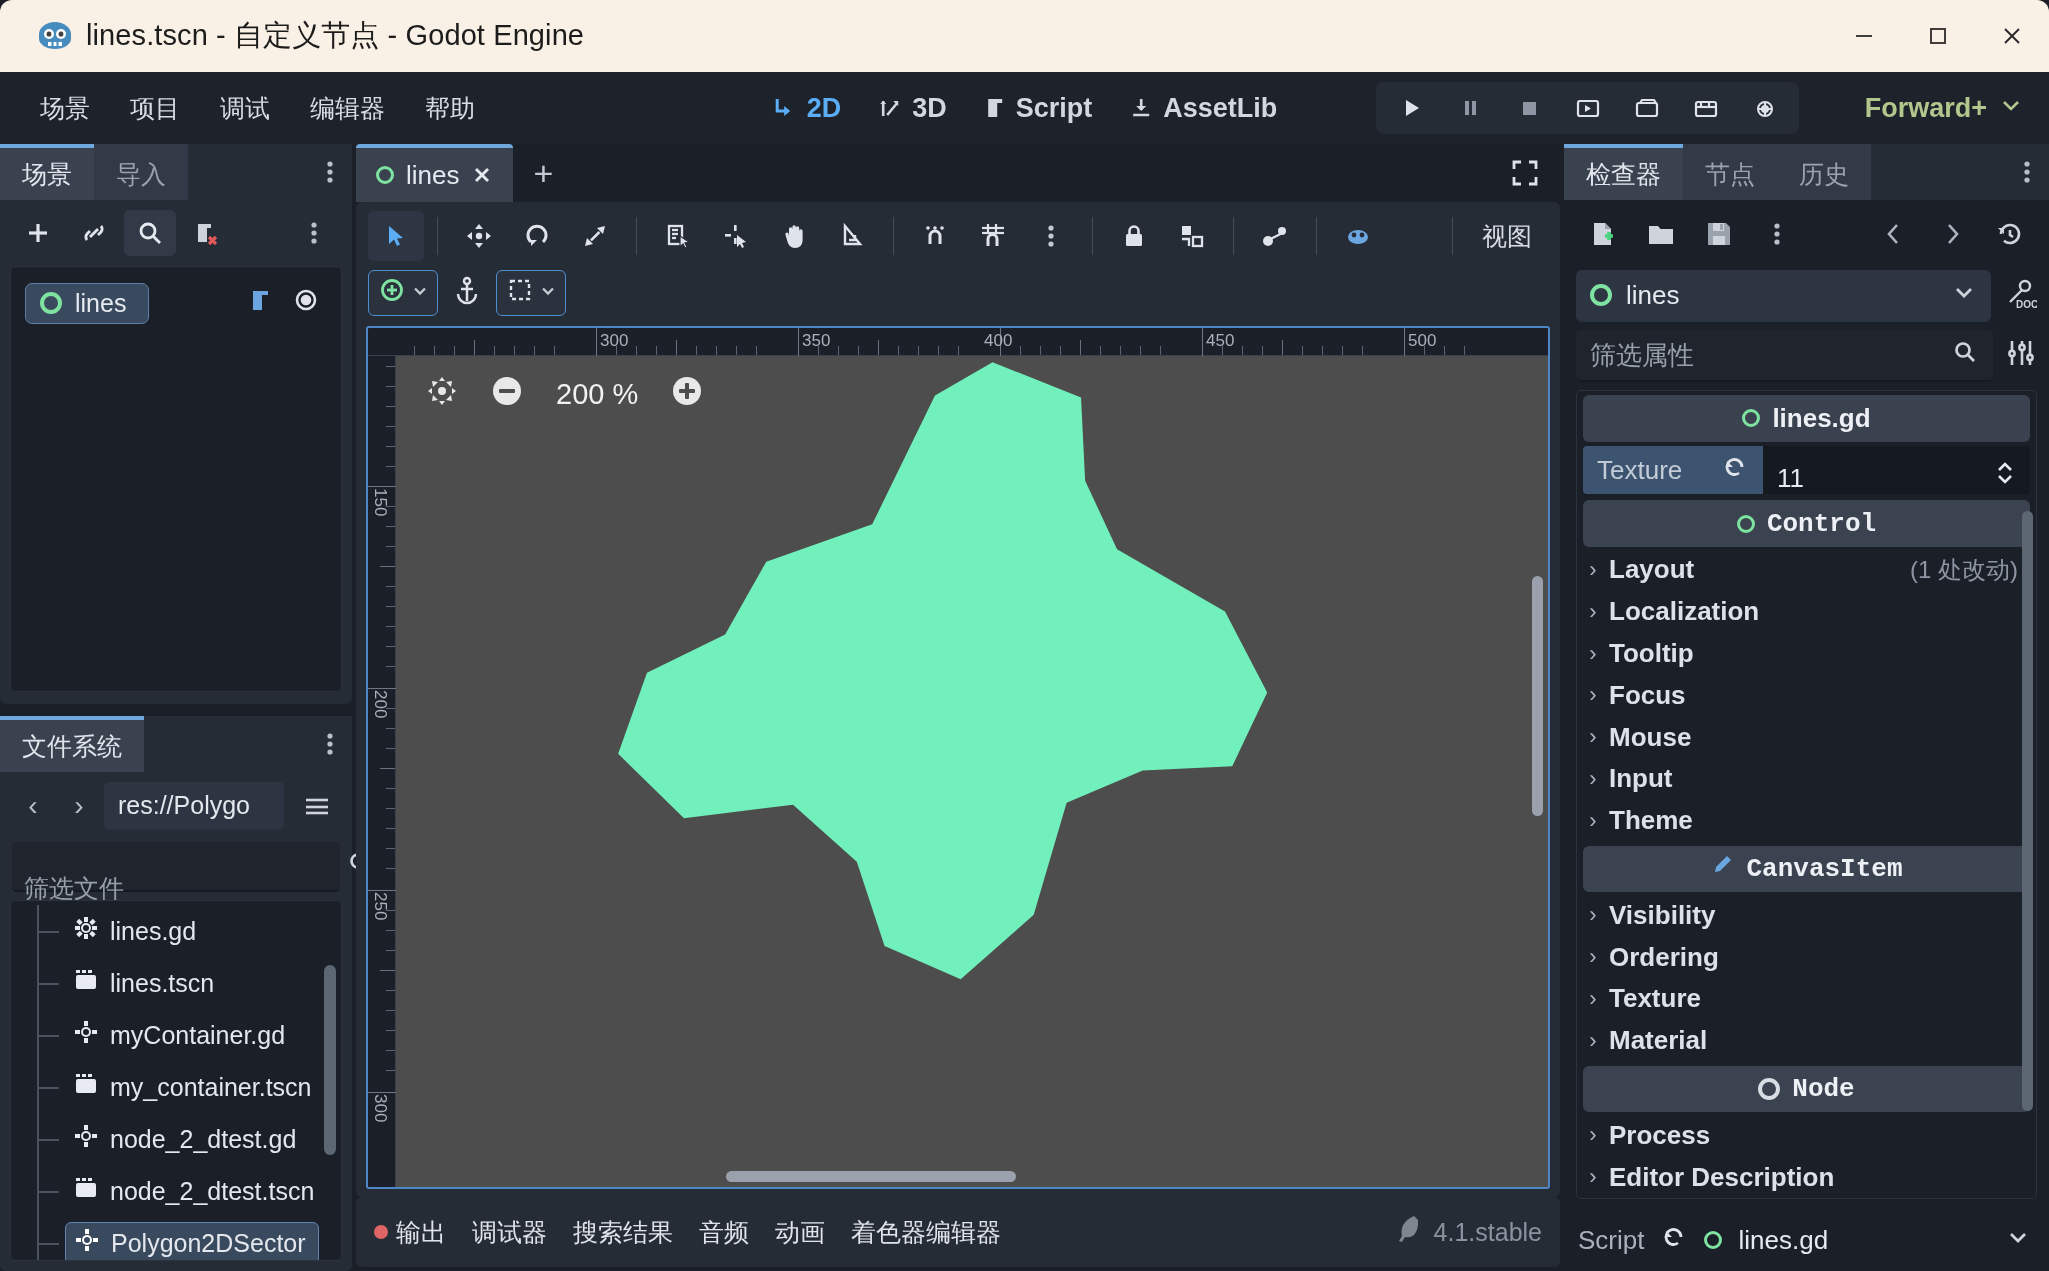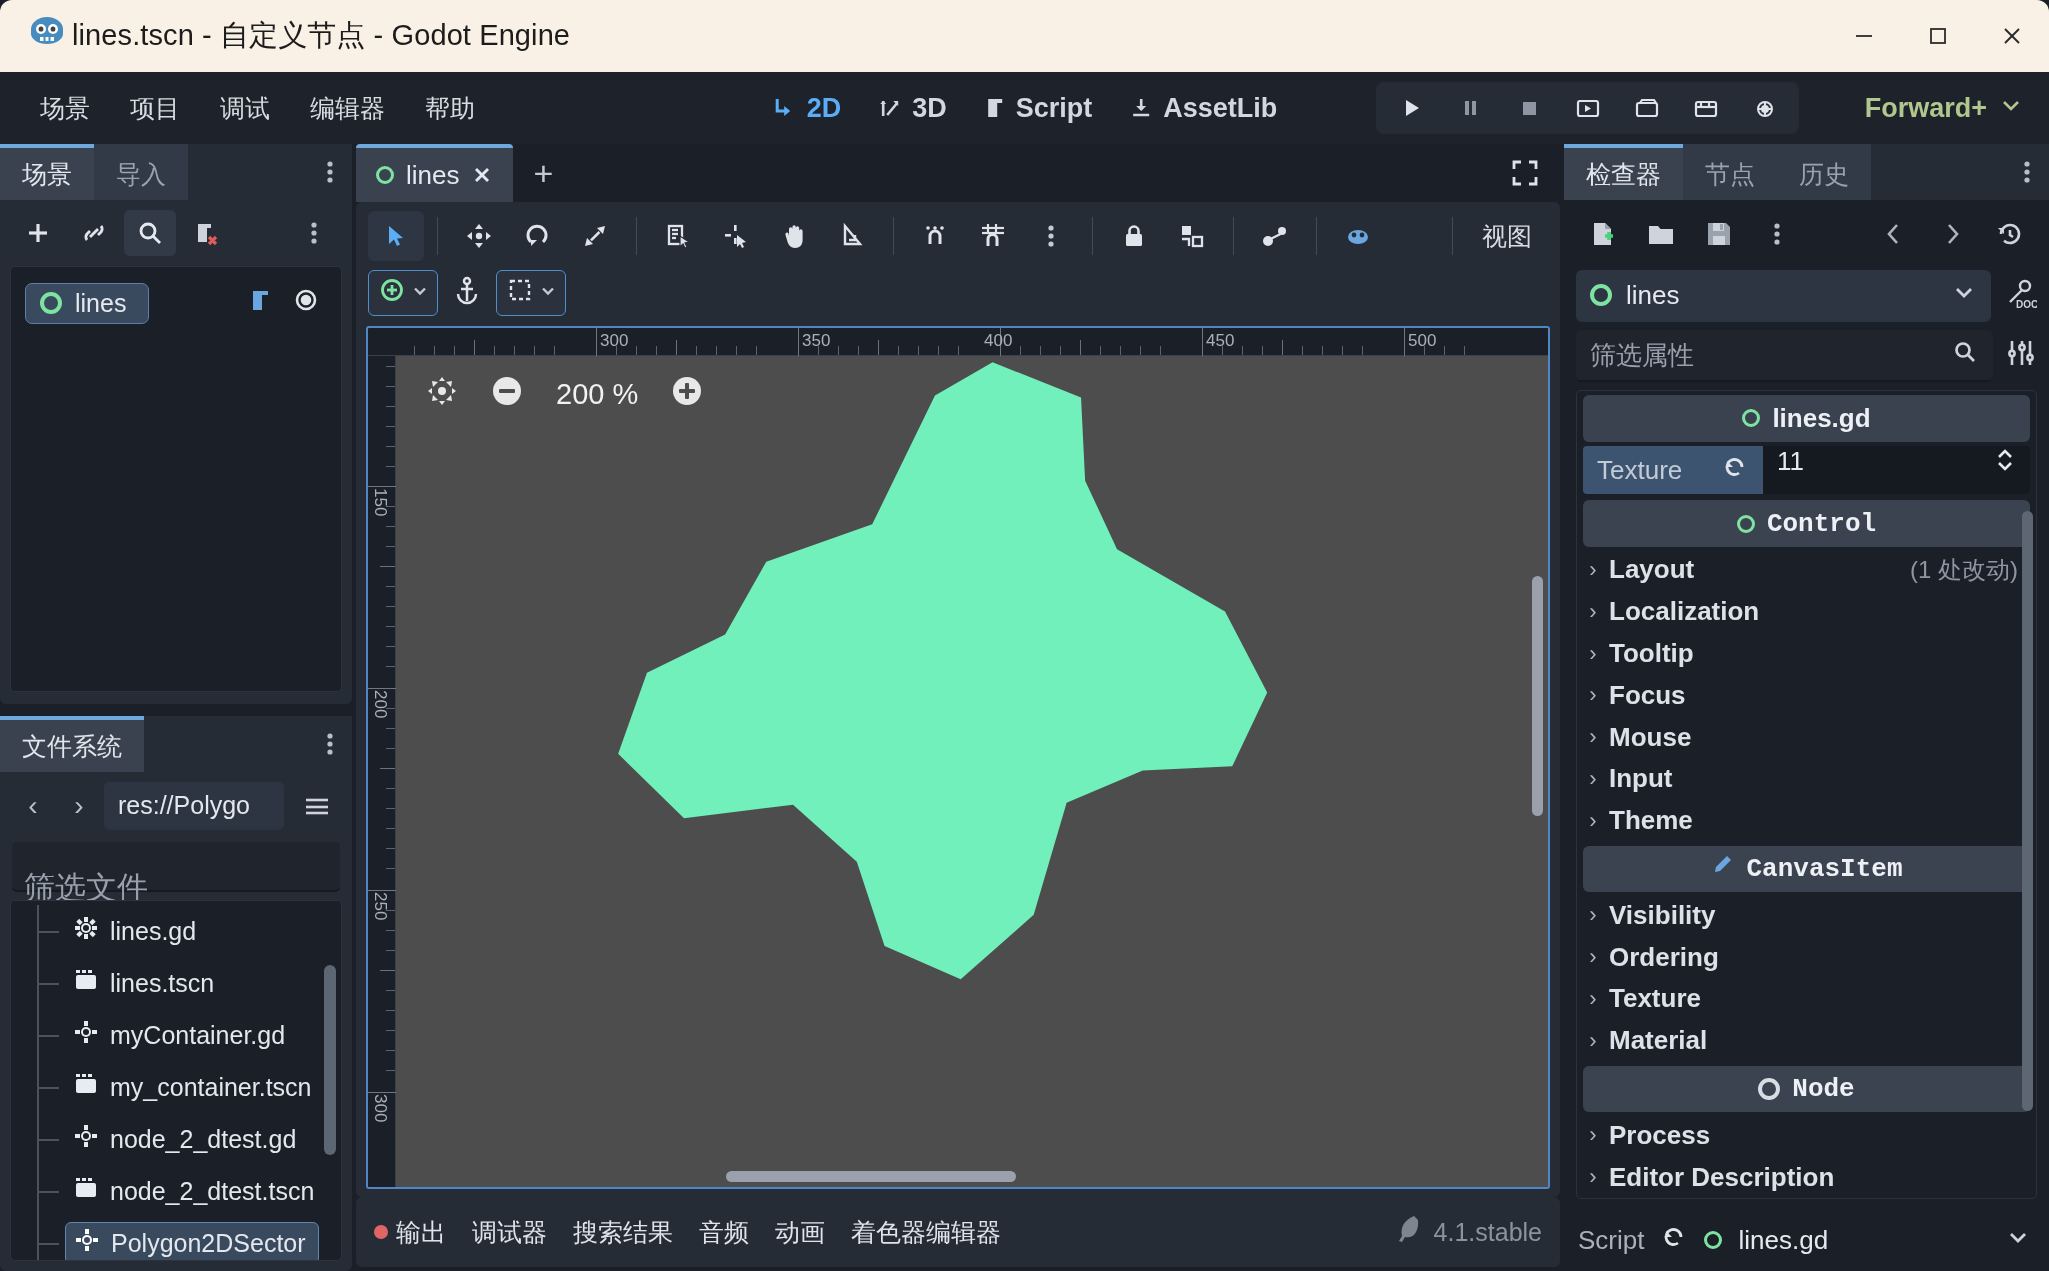--- a/index.html
+++ b/index.html
@@ -10,21 +10,21 @@
     -webkit-font-smoothing:antialiased;
   }
   .app{ width:2049px; height:1271px; display:flex; flex-direction:column; background:#1b2028; }
 
   
   .titlebar{
     height:72px; background:#faf1e6; color:#1b1b1b;
     display:flex; align-items:center; flex:0 0 72px;
     border-radius:12px 12px 0 0; position:relative;
   }
-  .title-left{ display:flex; align-items:flex-start; gap:8px; padding-left:30px; }
+  .title-left{ display:flex; align-items:center; gap:14px; padding-left:38px; }
   .godot-logo{ width:34px;height:30px; position:relative; }
   .title-text{ font-size:29px; color:#1c1c1c; letter-spacing:.1px; }
   .win-btns{ margin-left:auto; display:flex; align-items:center; height:100%; }
   .win-btn{ width:74px; height:100%; display:flex; align-items:center; justify-content:center; color:#2b2b2b; }
   .win-btn svg{ display:block; }
 
   
   .menubar{
     height:72px; flex:0 0 72px; background:#1e232b;
     display:flex; align-items:center; position:relative;
@@ -79,21 +79,21 @@
     flex:1; background:#2e3542; border-radius:5px; height:48px; display:flex; align-items:center;
     padding:0 14px; font-size:25px; color:#e4e8ee; overflow:hidden; white-space:nowrap;
     border-bottom:2px solid #2a3440;
   }
   .fs-layoutbtn{ width:46px; height:46px; display:flex;align-items:center;justify-content:center; margin-left:6px; }
   .filterbox{
     margin:6px 12px 8px; background:#1f242d; border-radius:5px; height:50px;
     display:flex; align-items:center; padding:0 12px; border-bottom:2px solid #151a21;
   }
   .filterbox input{
-    flex:1; background:transparent; border:0; outline:none; color:#cdd3db; font-size:31px;
+    flex:1; background:transparent; border:0; outline:none; color:#cdd3db; font-size:25px;
     font-family:inherit;
     margin-top:44px;
   }
   .filterbox input::placeholder{ color:#98a0ac; }
   .filelist{
     flex:1; background:#1b2028; margin:0 10px 10px; border-radius:5px; border:1px solid #2c333d;
     padding:4px 0; position:relative; overflow:hidden;
   }
   .frow{ display:flex; align-items:center; height:52px; padding-left:20px; gap:10px; position:relative; white-space:nowrap; }
   .frow .guide{ position:absolute; left:26px; top:0; bottom:0; width:2px; background:#4a525e; }
@@ -177,21 +177,21 @@
   .proplist{ flex:1; margin:0 12px 10px; background:#1b2028; border-radius:5px; border:1px solid #2c333d; overflow:hidden; position:relative; display:flex; flex-direction:column; }
   .cat-hdr{
     display:flex; align-items:center; justify-content:center; gap:12px; height:48px;
     background:#3a4250; margin:4px 6px 2px; border-radius:6px;
     font-size:26px; font-weight:bold; color:#edf0f4;
   }
   .cat-hdr.sub{ background:#3b4350;font-family:Liberation Mono, monospace; }
   .prop-row{ display:flex; align-items:stretch; height:50px; margin:2px 6px; border-radius:4px; overflow:hidden; }
   .prop-row .lbl{ width:180px; background:#3d5471; display:flex; align-items:center; padding:0 14px; font-size:26px; color:#c3cbd6; }
   .prop-row .lbl .rev{ margin-left:auto; }
-  .prop-row .val{ flex:1; background:#151a21; display:flex; align-items:flex-start; padding:0 14px; font-size:26px; color:#e6eaf0; }
+  .prop-row .val{ flex:1; background:#151a21; display:flex; align-items:flex-end; padding:0 14px; font-size:26px; color:#e6eaf0; }
   .prop-row .val .spin{ margin-left:auto; }
   .sect-row{ display:flex; align-items:center; height:43px; padding:0 8px; gap:8px; }
   .sect-row .nm{ font-size:26px; font-weight:bold; color:#dde1e8; }
   .sect-row .chg{ margin-left:auto; font-size:24px; color:#8e96a3; padding-right:10px; }
   .arrow{ color:#aeb5c0; font-size:22px; width:16px; display:flex; justify-content:center; }
   .prop-scroll{ position:absolute; right:3px; top:120px; width:11px; height:600px; background:#5d6673; border-radius:6px; }
 
   .scriptbar{ height:62px; flex:0 0 62px; display:flex; align-items:center; gap:16px; padding:0 18px 0 14px; background:#1b2028; }
   .scriptbar .k{ font-size:26px; color:#aab1bc; }
   .scriptbar .v{ font-size:26px; color:#e6eaf0; }

